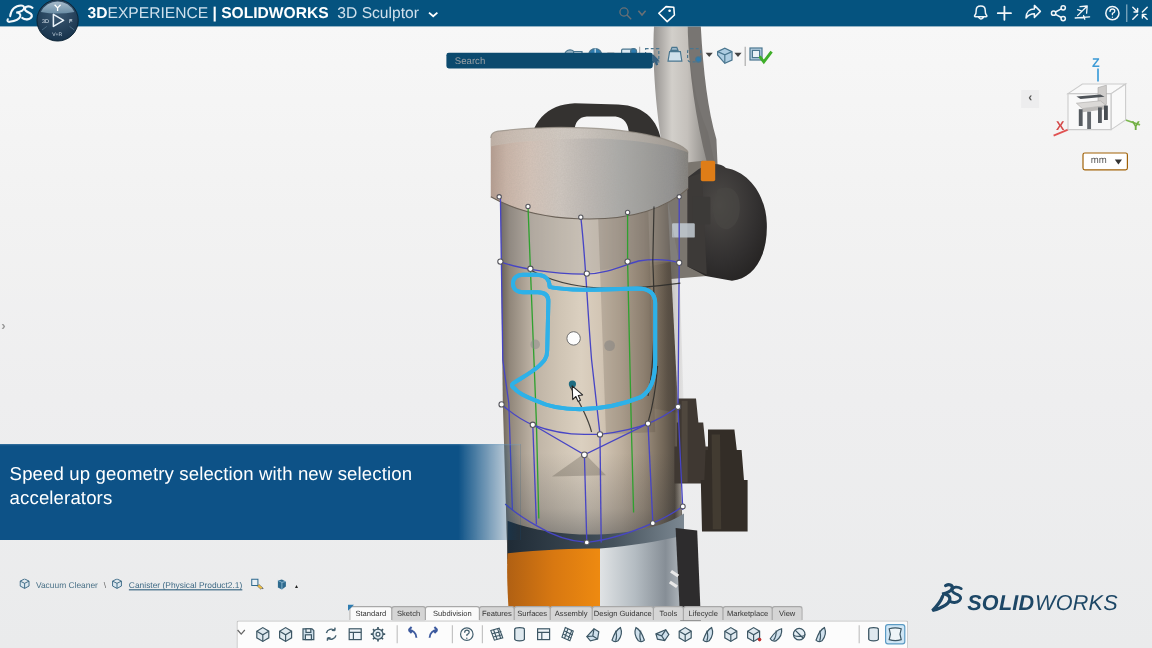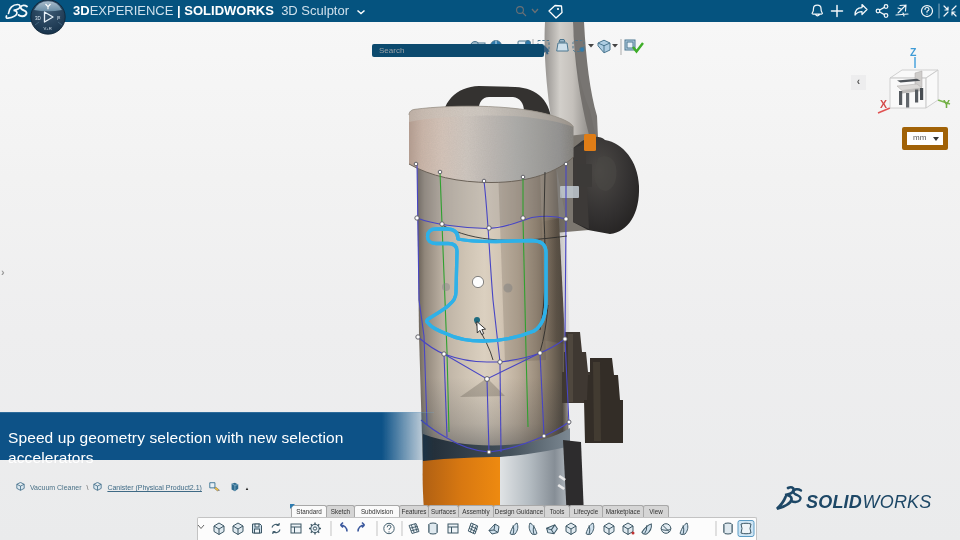--- a/index.html
+++ b/index.html
@@ -7,25 +7,25 @@
        font-family:"Liberation Sans",sans-serif;background:#eceded;}
   .abs{position:absolute;}
   #topbar{left:0;top:0;width:960px;height:22px;background:#05537f;z-index:50;}
   #title{left:73px;top:0;height:22px;line-height:22px;color:#fff;font-size:13px;white-space:nowrap;z-index:51;}
   #title b{font-weight:bold;}
   #title .lt{color:#cfe0ec;}
   #searchbox{left:372px;top:4px;width:172px;height:13px;background:#0c4a6e;border-radius:2px;z-index:51;margin-top:40px;}
   #searchbox .ph{position:absolute;left:7px;top:1px;font-size:8px;color:#9aa0a5;line-height:12px;}
   #viewport{left:0;top:22px;width:960px;height:518px;
      background:linear-gradient(180deg,#f7f7f7 0%,#f2f2f2 30%,#eeeeef 60%,#eaebec 100%);z-index:1;}
-  #banner{left:0;top:412px;width:434px;height:48px;z-index:20;
+  #banner{left:0;top:370px;width:434px;height:80px;z-index:20;
      background:linear-gradient(90deg,#0d5287 0%,#0d5287 88%,rgba(13,82,135,0) 100%);border-top:1px solid rgba(120,165,200,0.3);box-sizing:border-box;}
   #banner .t{position:absolute;left:8px;top:15px;color:#fff;font-size:15.5px;line-height:19.5px;letter-spacing:0.1px;}
   #crumb{left:16px;top:481px;height:16px;z-index:21;font-size:7px;color:#557;white-space:nowrap;}
-  #mmdd{left:902px;top:127px;width:36px;height:13px;background:#fff;border:5px solid #a16207;border-radius:2px;z-index:21;}
+  #mmdd{left:902px;top:127px;width:36px;height:13px;background:#fff;border:1px solid #a16207;border-radius:2px;z-index:21;}
   #mmdd span{position:absolute;left:6px;top:1px;font-size:8px;color:#555;}
   #mmdd:after{content:"";position:absolute;right:4px;top:5px;border:3.5px solid transparent;border-top:4.5px solid #333;}
   #backbtn{left:851px;top:75px;width:15px;height:15px;background:#ededee;color:#555;font-size:10px;
      text-align:center;line-height:14px;z-index:21;font-weight:bold;}
   #lchev{left:1px;top:266px;color:#999;font-size:11px;z-index:21;font-weight:bold;}
   .tab{display:inline-block;box-sizing:border-box;height:12px;line-height:12px;text-align:center;
        background:#d5d5d5;border:1px solid #a8a8a8;border-bottom:none;border-radius:2.5px 2.5px 0 0;
        margin-right:-1px;overflow:hidden;vertical-align:top;}
   .tab.on{background:#fafafa;}
 </style>

